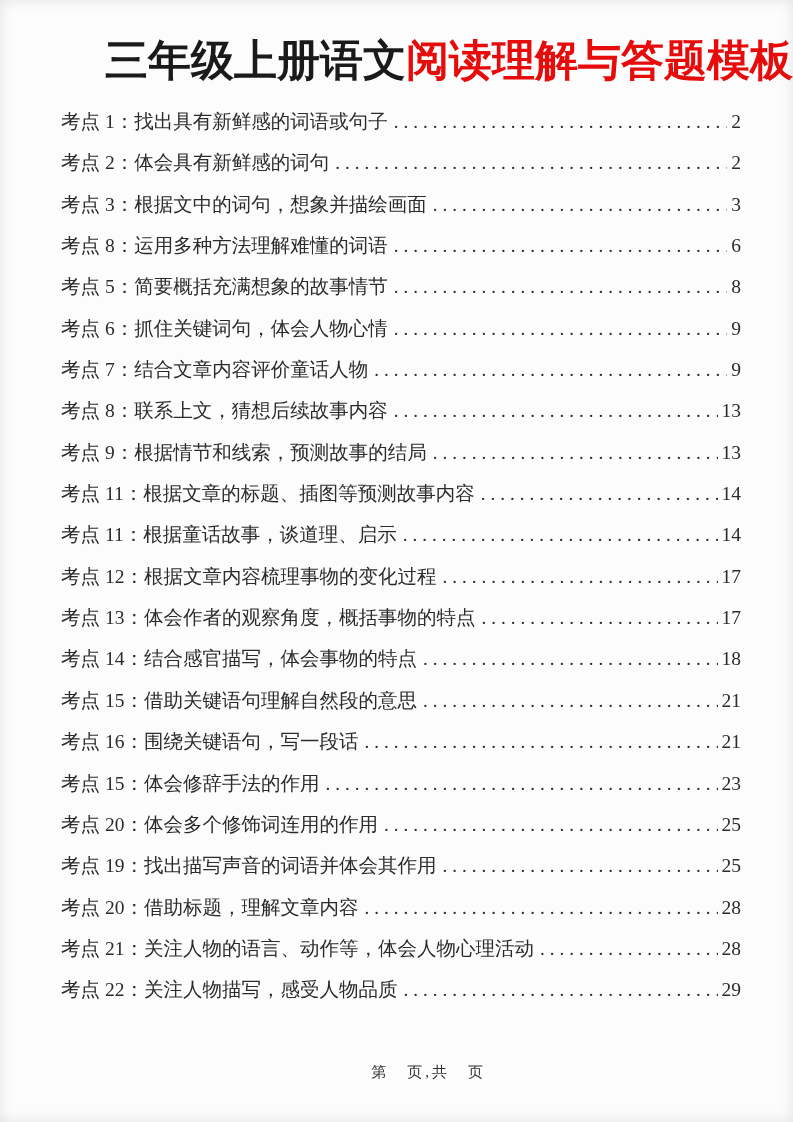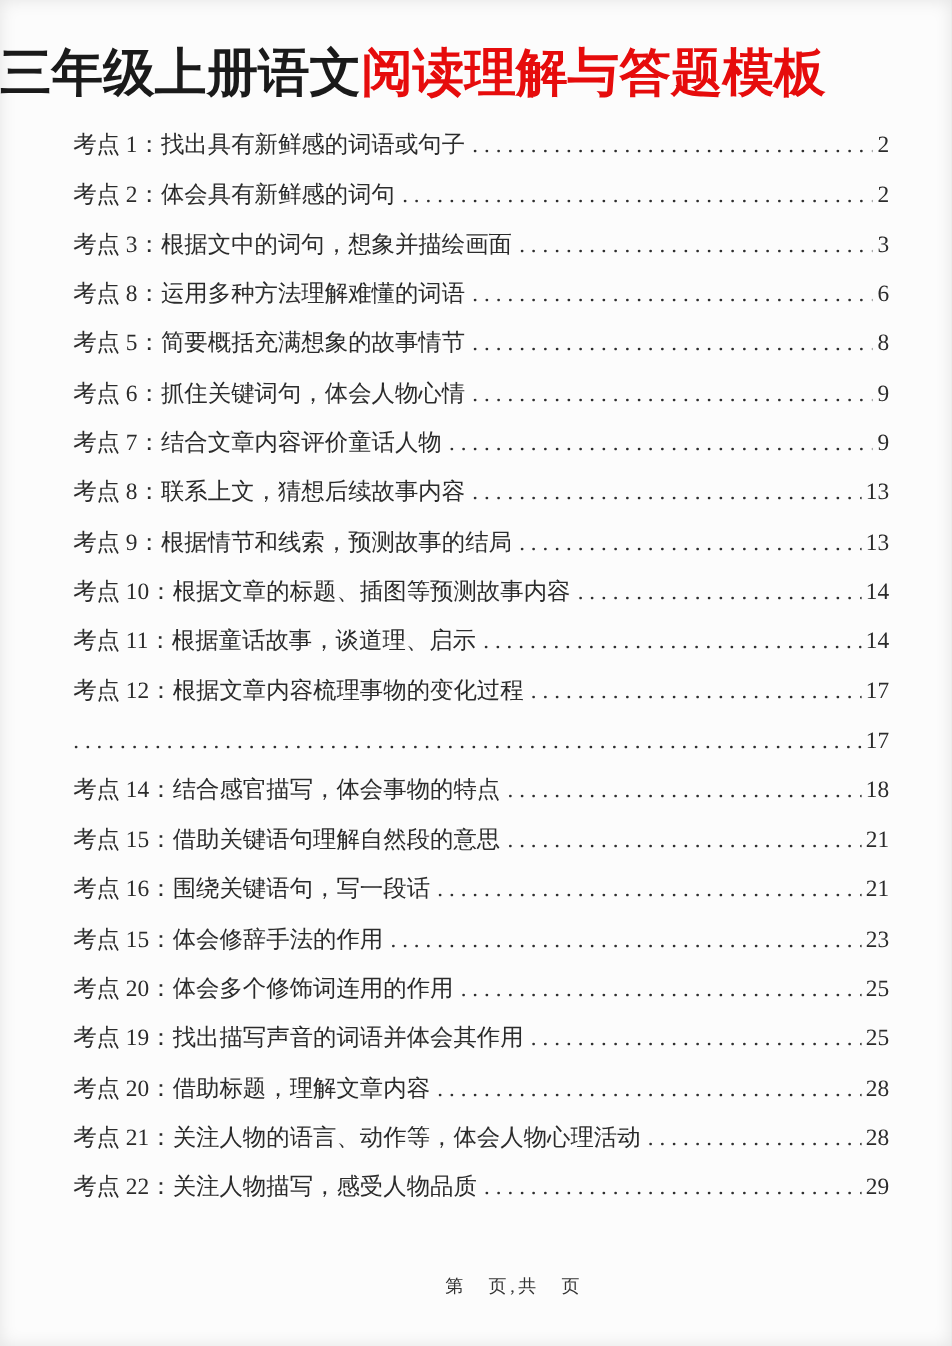--- a/index.html
+++ b/index.html
@@ -15,21 +15,21 @@
     background:#fcfcfc;
     box-shadow:inset 0 0 14px rgba(0,0,0,0.10);
     overflow:hidden;
     color:#262626;
   }
   .doc-title{
     position:absolute;
     top:32px;
     left:0;
     width:100%;
-    text-align:left;
+    text-align:right;
     font-size:43px;
     font-weight:700;
     letter-spacing:0px;
     white-space:nowrap;
   }
   .doc-title .t-black{color:#1a1a1a;}
   .doc-title .t-red{color:#e60c0c;}
   .toc{
     position:absolute;
     top:101px;
@@ -133,38 +133,39 @@
       <span class="toc-page">13</span>
     </div>
 
     <div class="toc-row">
       <span class="toc-label">考点 9：根据情节和线索，预测故事的结局</span>
       <span class="toc-dots">..........................................................................................</span>
       <span class="toc-page">13</span>
     </div>
 
     <div class="toc-row">
-      <span class="toc-label">考点 10：根据文章的标题、插图等预测故事内容</span>
+      <span class="toc-label">考点 11：根据文章的标题、插图等预测故事内容</span>
       <span class="toc-dots">..........................................................................................</span>
       <span class="toc-page">14</span>
     </div>
 
     <div class="toc-row">
       <span class="toc-label">考点 11：根据童话故事，谈道理、启示</span>
       <span class="toc-dots">..........................................................................................</span>
       <span class="toc-page">14</span>
     </div>
 
     <div class="toc-row">
       <span class="toc-label">考点 12：根据文章内容梳理事物的变化过程</span>
       <span class="toc-dots">..........................................................................................</span>
       <span class="toc-page">17</span>
     </div>
 
     <div class="toc-row">
+      <span class="toc-label">考点 13：体会作者的观察角度，概括事物的特点</span>
       <span class="toc-dots">..........................................................................................</span>
       <span class="toc-page">17</span>
     </div>
 
     <div class="toc-row">
       <span class="toc-label">考点 14：结合感官描写，体会事物的特点</span>
       <span class="toc-dots">..........................................................................................</span>
       <span class="toc-page">18</span>
     </div>
 

